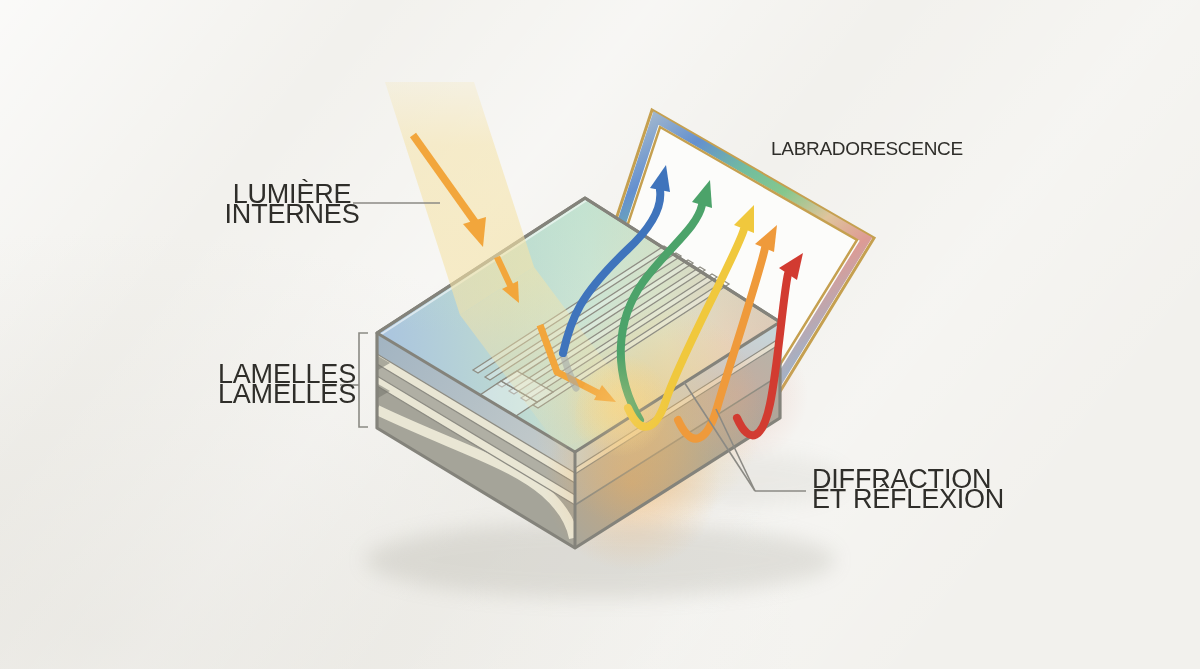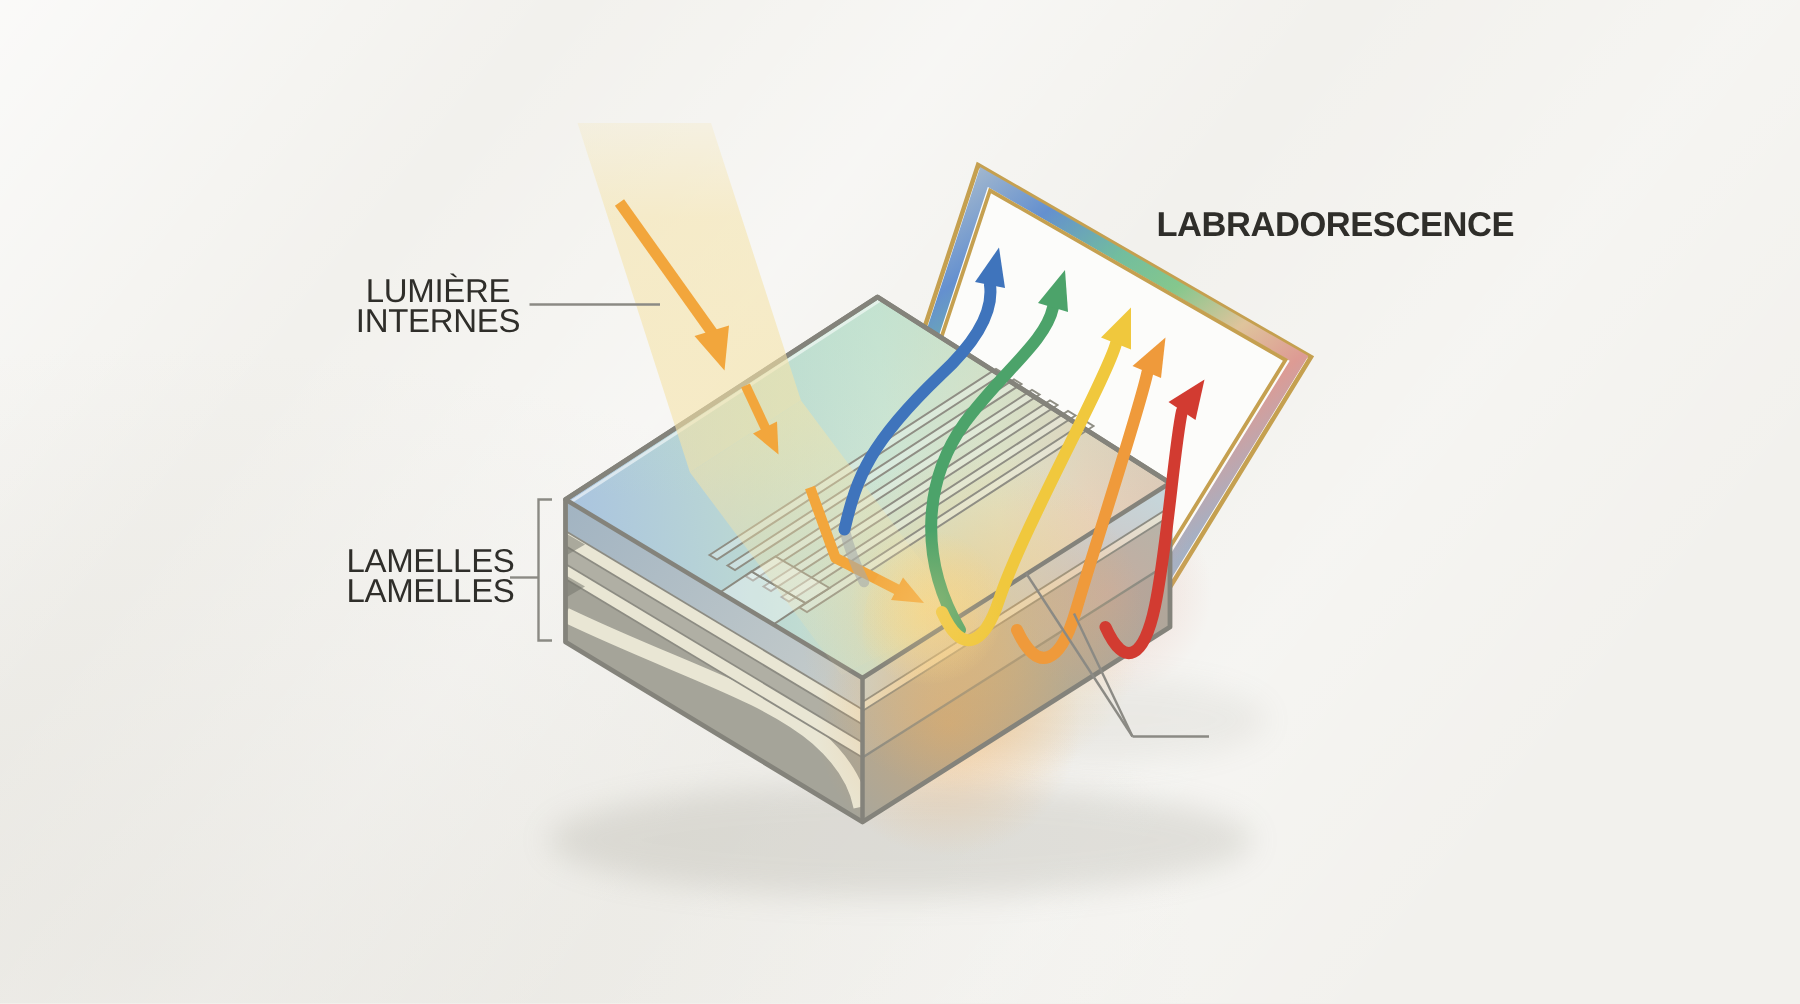--- a/index.html
+++ b/index.html
@@ -18,28 +18,28 @@
         rgba(255,255,255,0.40) 38%,
         rgba(255,255,255,0.0) 52%,
         rgba(255,255,255,0.28) 68%,
         rgba(255,255,255,0.0) 84%),
       #f2f1ed;
   }
   svg{position:absolute;left:0;top:0;}
   .lbl{
     position:absolute;
     color:#2f2e2a;
-    font-size:22px;
+    font-size:27px;
     font-weight:500;
     letter-spacing:-0.2px;
     line-height:20px;
     white-space:nowrap;
   }
   .lbl.center{text-align:center;}
-  .title-lbl{font-size:23px;letter-spacing:-0.3px;font-weight:bold;}
+  .title-lbl{font-size:19px;letter-spacing:-0.3px;}
 </style>
 </head>
 <body>
 
 <div class="stage">
 
 <svg width="1200" height="669" viewBox="0 0 1200 669">
   <defs>
     <linearGradient id="topFace" gradientUnits="userSpaceOnUse" x1="377" y1="380" x2="780" y2="340">
       <stop offset="0" stop-color="#a9c3e0"></stop>
@@ -218,14 +218,18 @@
 
 <div class="lbl title-lbl" style="left:771px;top:139px;">
   <span>LABRADORESCENCE</span>
 </div>
 
 <div class="lbl center" style="left:208px;top:364px;width:158px;text-align:center;">
   <span>LAMELLES</span><br>
   <span>LAMELLES</span>
 </div>
 
+<div class="lbl" style="left:812px;top:469px;">
+  <span>DIFFRACTION</span><br>
+  <span>ET RÉFLEXION</span>
+</div>
 
 </div>
 
 </body></html>

